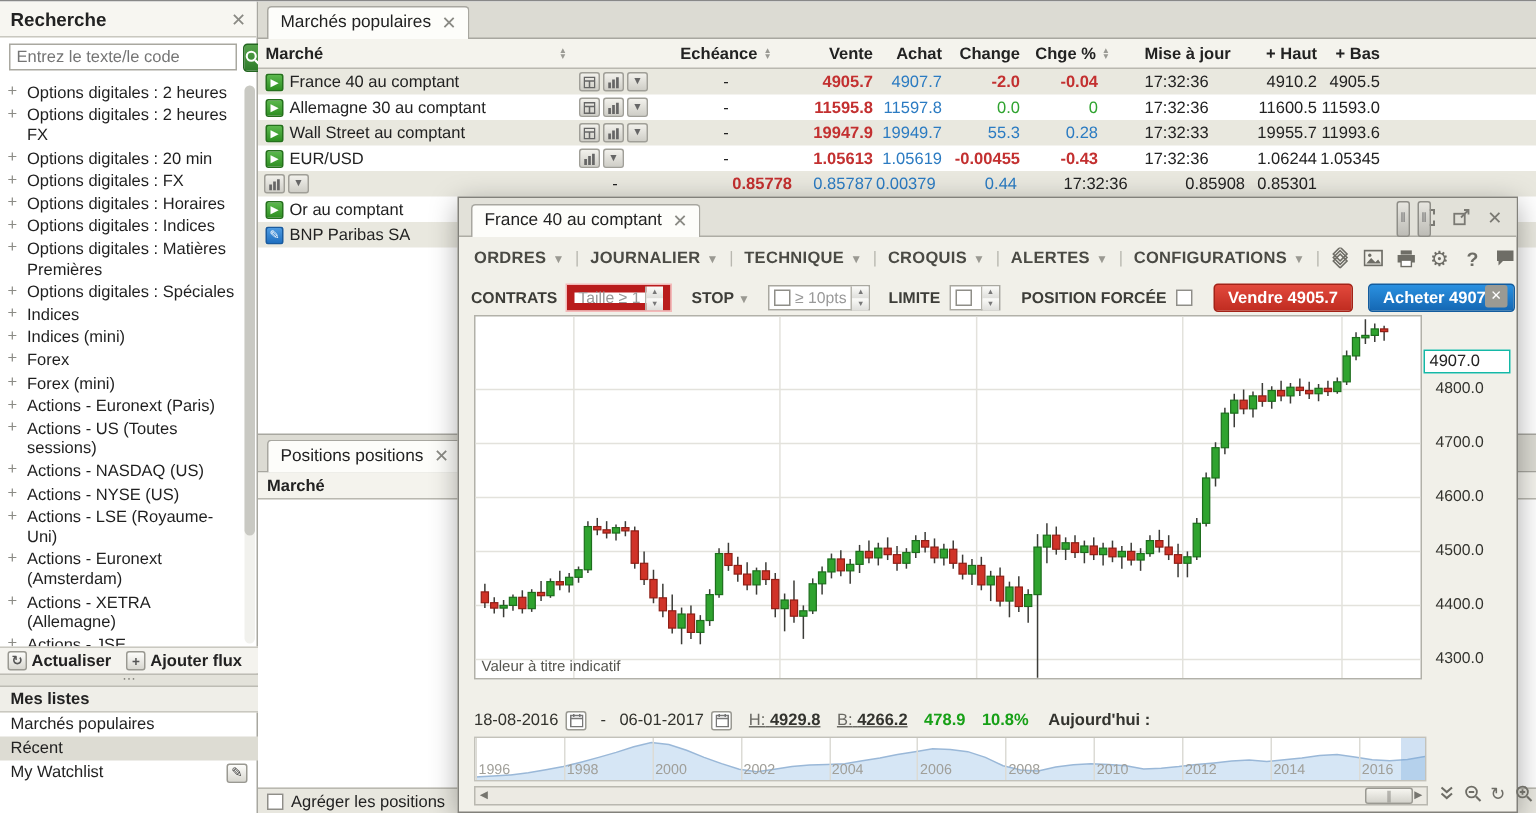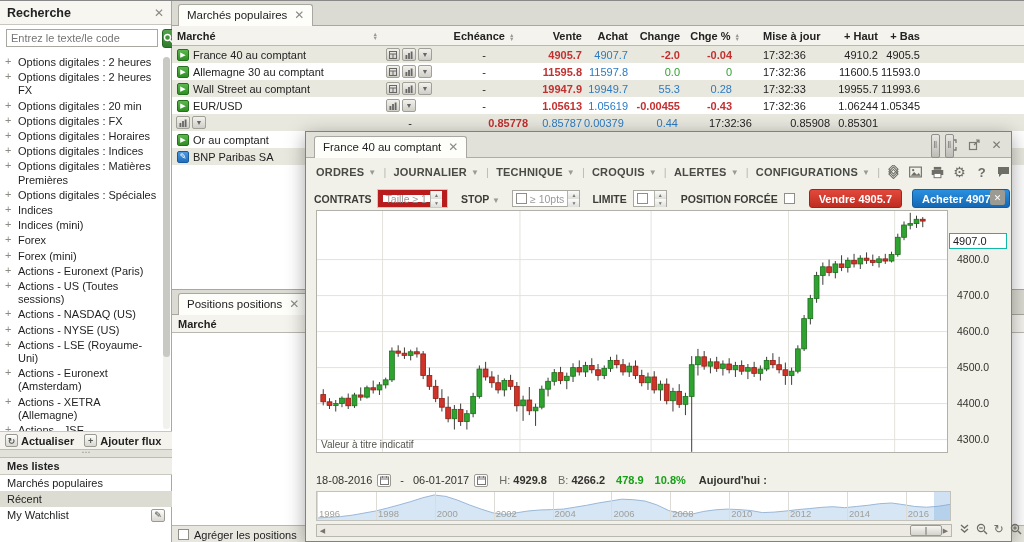--- a/index.html
+++ b/index.html
@@ -79,21 +79,21 @@
   #plot { position:absolute; left:10px; top:78px; width:632px; height:243px; background:#fff; border:1px solid #b2b1a9; }
   #plot svg { position:absolute; left:0; top:0; }
   .disclaimer { position:absolute; left:4px; bottom:2px; color:#55554f; font-size:10px; }
   #yaxis { position:absolute; left:642px; top:78px; width:63px; height:243px; }
   .ytick { position:absolute; left:9px; color:#33332e; font-size:10.5px; }
   .pricebox { position:absolute; left:1px; top:2px; width:58px; background:#fff; border:1px solid #14b8a6; padding:1px 3px; font-size:11px;margin-top:21px; }
   #months { position:absolute; left:10px; top:321px; width:632px; height:16px; }
   .mlabel { position:absolute; top:2px; color:#44443e; font-size:10px; }
   #rangebar { position:absolute; left:0; top:337px; width:707px; height:22px; display:flex; align-items:center; padding:0 10px; gap:5px; color:#33332e; }
   .cal { width:14px; height:13px; background:#fff; border:1px solid #9a9992; border-radius:2px; display:inline-flex; align-items:center; justify-content:center; cursor:pointer; }
-  .statlbl { color:#6b6a64; margin-left:6px; }
+  .statlbl { color:#6b6a64; margin-left:6px;text-decoration:underline; }
   .gbold { color:#17a017; font-weight:bold; margin-left:6px; }
   #overview { position:absolute; left:10px; top:359px; width:635px; height:30px; background:#fff; border:1px solid #c3c2ba; }
   .ylab { position:absolute; bottom:1px; font-size:9.5px; color:#a09f99; }
   .ygrid { position:absolute; top:0; bottom:0; width:1px; background:#dcdbd5; }
   .handle { position:absolute; top:2px; width:9px; height:24px; background:linear-gradient(#e7e6e0,#bdbcb6); border:1px solid #8f8e88; border-radius:2px; z-index:3; }
   .handle:before { content:"‖"; position:absolute; left:1.5px; top:5px; font-size:9px; color:#777; }
   .sel-range { position:absolute; top:0; bottom:0; background:rgba(120,170,220,.35); z-index:2; }
   #hscroll { position:absolute; left:10px; top:392px; width:636px; height:13px; background:#eceae3; border:1px solid #b9b8b0; }
   .harrow { position:absolute; top:0; width:11px; height:11px; color:#76756f; font-size:7px; text-align:center; line-height:11px; cursor:pointer; }
   .hthumb { position:absolute; left:593px; top:0; width:32px; height:11px; background:linear-gradient(#f6f5f0,#d4d3cc); border:1px solid #9a9992; border-radius:2px; text-align:center; line-height:9px; color:#8a8983; font-size:8px; cursor:grab; }

